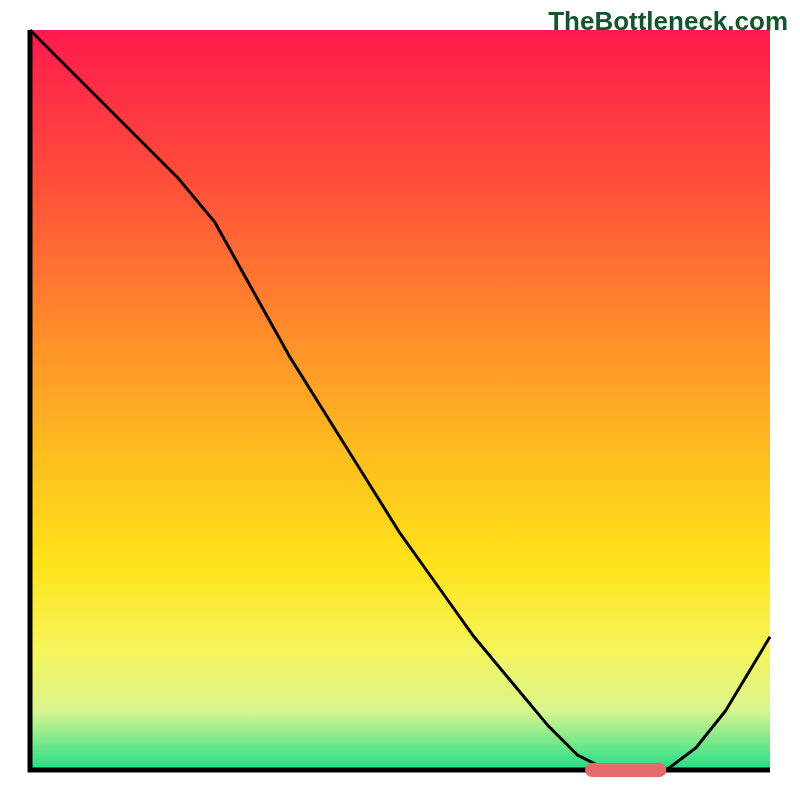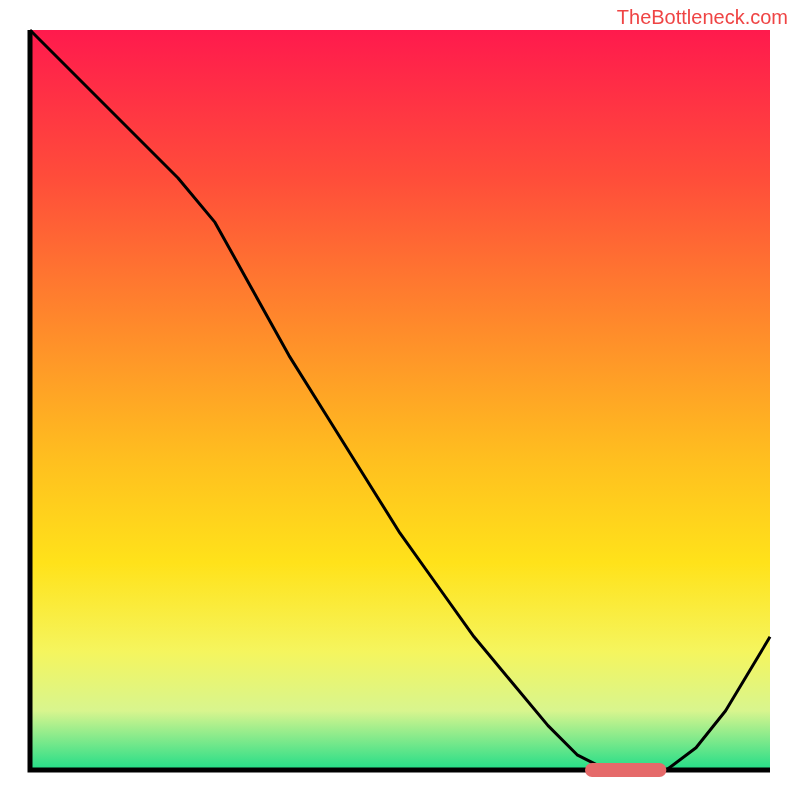--- a/index.html
+++ b/index.html
@@ -12,23 +12,23 @@
   }
   .container {
     position: relative;
     width: 800px;
     height: 800px;
   }
   .watermark {
     position: absolute;
     top: 6px;
     right: 12px;
-    font-size: 20px;
-    font-weight: normal;
-    color: #ef4444;
+    font-size: 26px;
+    font-weight: bold;
+    color: #14532d;
     z-index: 10;
   }
   svg.chart {
     display: block;
   }
 </style>
 </head>
 <body>
 
 <div class="container">

